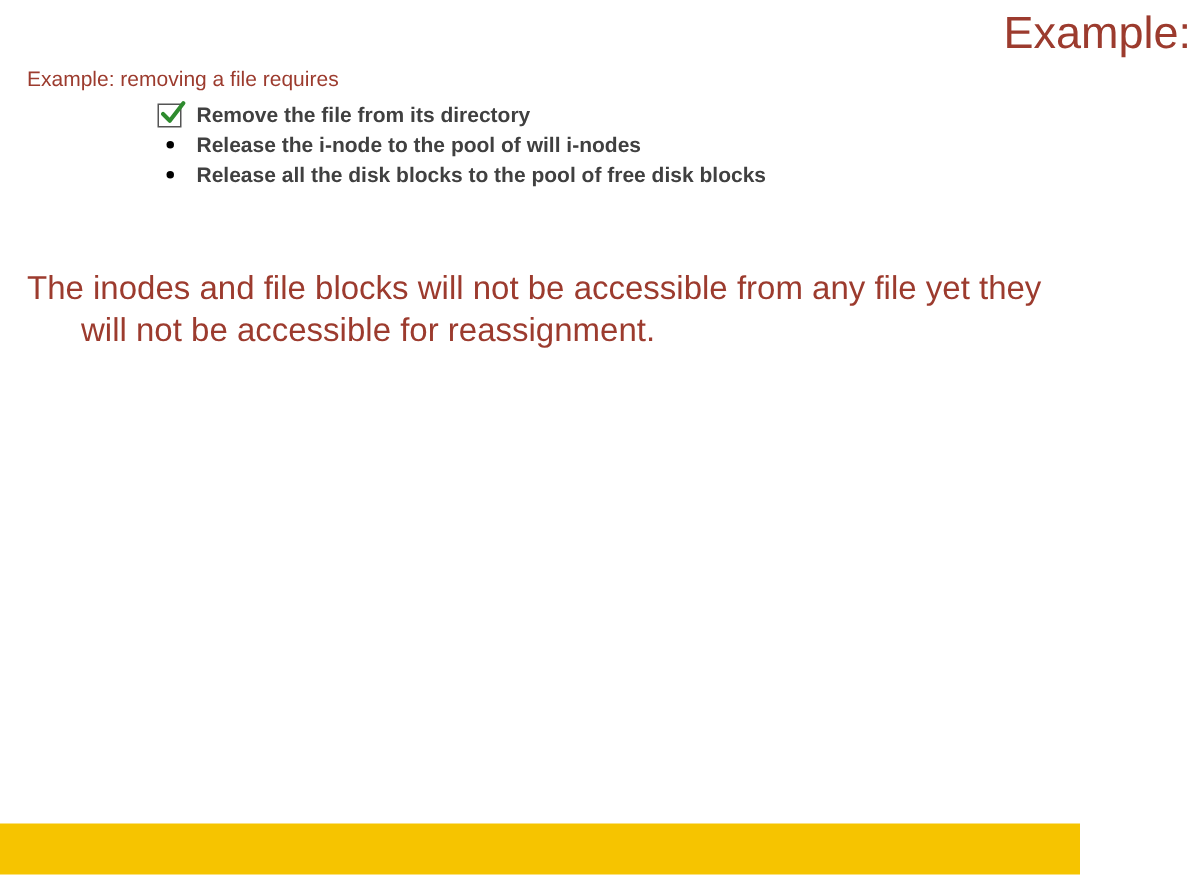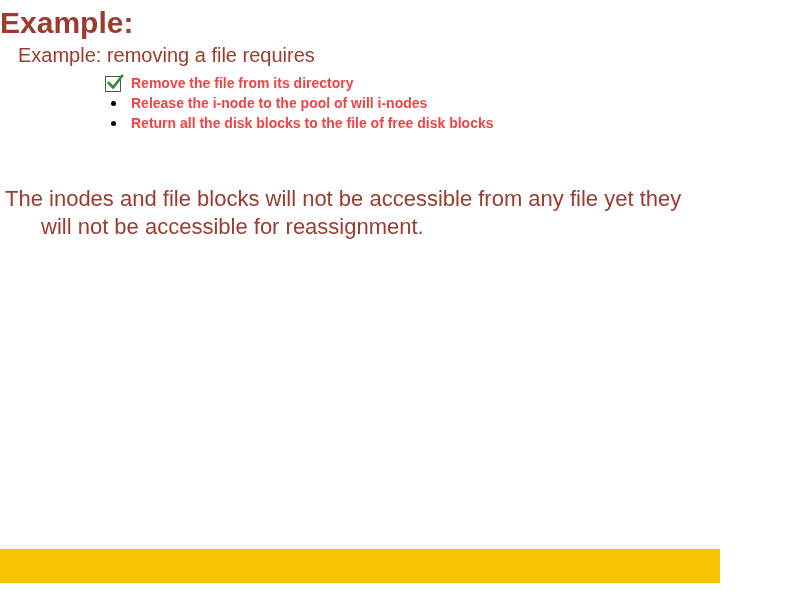--- a/index.html
+++ b/index.html
@@ -12,44 +12,44 @@
     overflow: hidden;
     position: relative;
   }
   .slide {
     position: relative;
     width: 794px;
     height: 595px;
     box-sizing: border-box;
   }
   .title {
-    text-align: left;
+    text-align: right;
     font-size: 30px;
-    font-weight: bold;
+    font-weight: normal;
     color: #9c3b2e;
     margin-top: 6px;
     margin-bottom: 4px;
   }
   .subhead {
-    font-size: 20px;
+    font-size: 14px;
     color: #9c3b2e;
     margin-left: 18px;
     margin-top: 2px;
     margin-bottom: 6px;
   }
   .list {
     margin-left: 58px;
     margin-top: 2px;
   }
   .item {
     display: flex;
     align-items: flex-start;
     font-size: 14px;
     font-weight: bold;
-    color: #ef4444;
+    color: #404040;
     line-height: 20px;
     padding-left: 47px;
   }
   .bullet-col {
     width: 26px;
     display: flex;
     justify-content: flex-start;
     align-items: center;
     height: 20px;
   }
@@ -72,21 +72,21 @@
   .checkbox svg {
     position: absolute;
     top: -3px;
     left: 0;
     width: 18px;
     height: 18px;
   }
   .body-para {
     font-size: 22px;
     color: #9c3b2e;
-    margin: 52px 16px 0 5px;
+    margin: 52px 16px 0 18px;
     line-height: 1.25;
   }
   .body-para .indent {
     display: block;
     padding-left: 36px;
   }
   .footer-bar {
     position: absolute;
     left: 0;
     bottom: 18px;
@@ -121,21 +121,21 @@
       <span class="bullet-col">
           <span class="dot"></span>
         </span>
       <span>Release the i-node to the pool of will i-nodes</span>
     </div>
 
     <div class="item">
       <span class="bullet-col">
           <span class="dot"></span>
         </span>
-      <span>Return all the disk blocks to the file of free disk blocks</span>
+      <span>Release all the disk blocks to the pool of free disk blocks</span>
     </div>
 
   </div>
 
   <div class="body-para">
     <span>The inodes and file blocks will not be accessible from any file yet they</span>
     <span class="indent">will not be accessible for reassignment.</span>
   </div>
 
   <div class="footer-bar"></div>

